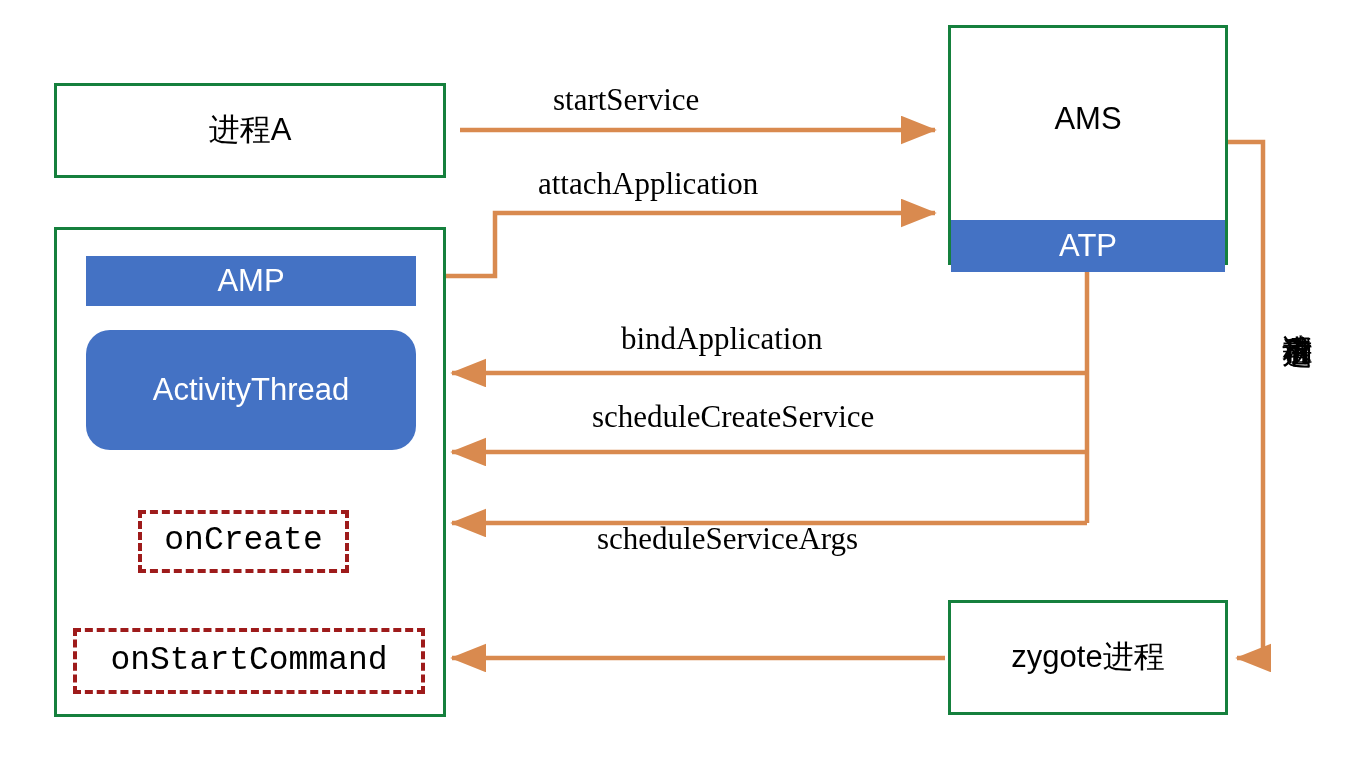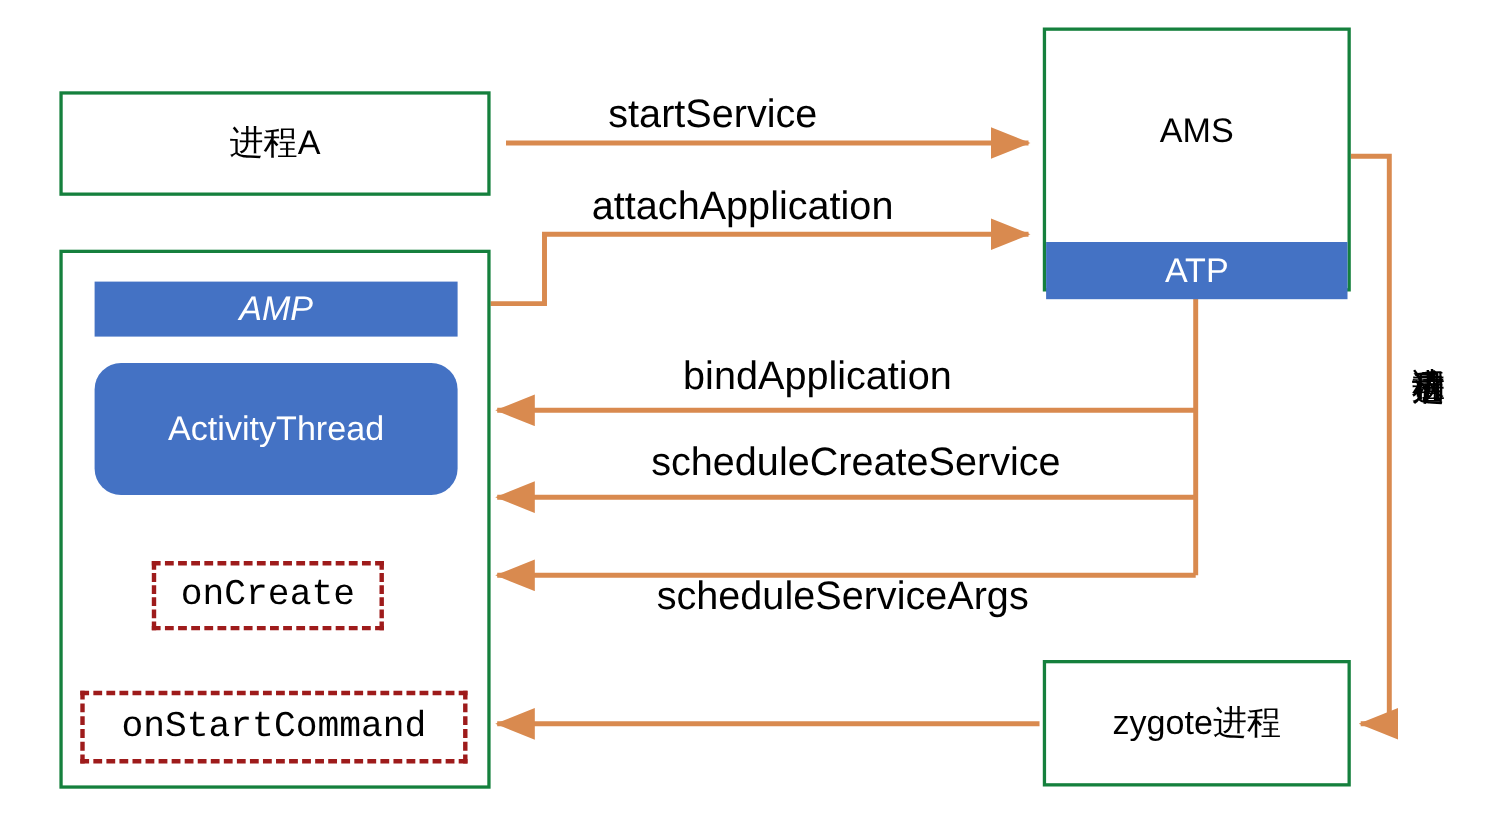--- a/index.html
+++ b/index.html
@@ -88,24 +88,25 @@
     top: 0;
     left: 0;
     width: 1358px;
     height: 762px;
     pointer-events: none;
   }
 
   
   .edge-label {
     position: absolute;
-    font-size: 36px;
+    font-size: 31px;
     color: #000000;
     white-space: nowrap;
     line-height: 1.05;
+    font-family: Liberation Serif, serif;
   }
   .edge-label-vertical {
     position: absolute;
     font-size: 30px;
     color: #000000;
     line-height: 1.02;
     writing-mode: vertical-rl;
     text-orientation: upright;
     letter-spacing: 1px;
   }
@@ -141,21 +142,21 @@
       <path d="M 248,574 L 248,620" marker-end="url(#ah)"></path>
     </g>
   </svg>
 
   <div class="box" style="left:54px; top:83px; width:392px; height:95px;">
     <span class="box-label">进程A</span>
   </div>
 
   <div class="box container-box" style="left:54px; top:227px; width:392px; height:490px;">
 
-    <div class="fill-block" style="left:29px; top:26px; width:330px; height:50px;font-style:italic;">
+    <div class="fill-block" style="left:29px; top:26px; width:330px; height:50px;">
       <span class="fill-label">AMP</span>
     </div>
 
     <div class="fill-block" style="left:29px; top:100px; width:330px; height:120px;border-radius:24px;">
       <span class="fill-label">ActivityThread</span>
     </div>
 
     <div class="dashed-box" style="left:81px; top:280px; width:211px; height:63px;">
       <span class="dashed-label">onCreate</span>
     </div>

